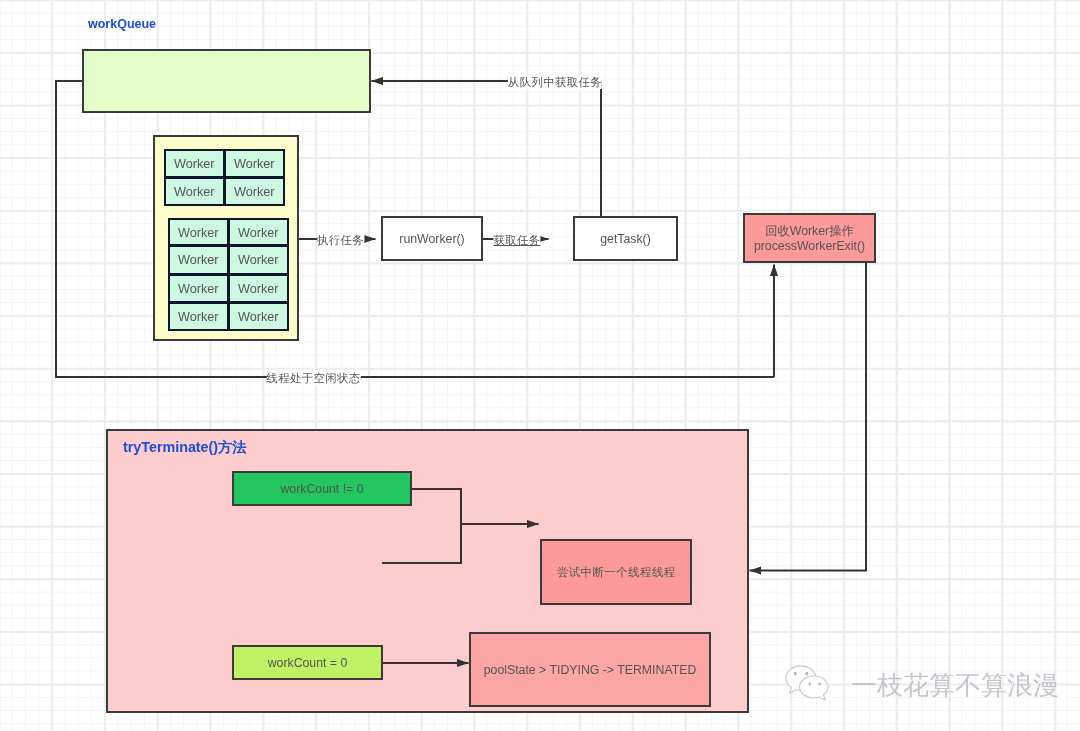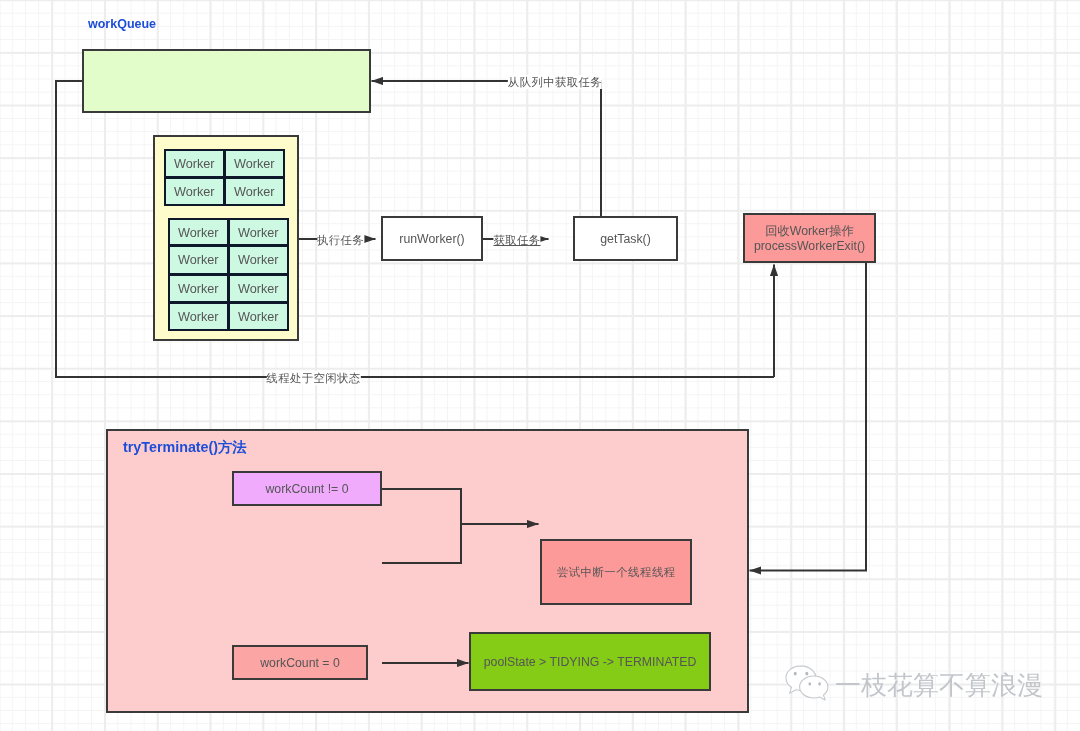--- a/index.html
+++ b/index.html
@@ -25,21 +25,21 @@
         color:#555;font-size:12.3px;line-height:1.18;padding-top:1px;}
   .node span{display:block;}
   .cjk{font-size:11.45px;letter-spacing:0.45px;margin-right:-0.45px;}
   .caption{position:absolute;font-weight:bold;color:#1d4ed8;white-space:nowrap;}
   svg.links{position:absolute;left:0;top:0;width:1080px;height:731px;overflow:visible;}
   .lbl{position:absolute;font-size:11.4px;letter-spacing:0.4px;color:#555;white-space:nowrap;line-height:1.25;
        transform:translate(-50%,-49%);padding:0;background:#fff;}
   .wk{position:absolute;box-sizing:border-box;border:2px solid #0f172a;background:#cdf9e3;
       display:flex;align-items:center;justify-content:center;color:#555;font-size:12.7px;
       line-height:1.15;padding-top:1.5px;}
-  .wm{position:absolute;display:flex;align-items:center;gap:5px;white-space:nowrap;}
+  .wm{position:absolute;display:flex;align-items:center;gap:21px;white-space:nowrap;}
   .wm-text{font-size:26px;color:#c2c6cb;letter-spacing:0;line-height:1;
            font-family:"DejaVu Sans",sans-serif;}
 </style>
 </head>
 <body>
 
 <div id="canvas">
   <div id="grid"></div>
 
   <svg class="links" viewBox="0 0 1080 731">
@@ -100,30 +100,30 @@
     <defs>
       <marker id="ah2" markerWidth="12" markerHeight="8.4" refX="11.8" refY="4.2" orient="auto" markerUnits="userSpaceOnUse">
         <path d="M0,0 L12,4.2 L0,8.4 z" fill="#333"></path>
       </marker>
     </defs>
     <path d="M382,489 L461,489 L461,563 L382,563" fill="none" stroke="#333" stroke-width="2"></path>
     <path d="M461,524 L538.5,524" fill="none" stroke="#333" stroke-width="2" marker-end="url(#ah2)"></path>
     <path d="M382,663 L468.5,663" fill="none" stroke="#333" stroke-width="2" marker-end="url(#ah2)"></path>
   </svg>
 
-  <div class="node" style="left:232px;top:471px;width:150px;height:35px;background:#f0abfc;">
+  <div class="node" style="left:232px;top:471px;width:180px;height:35px;background:#22c55e;">
     <span>workCount != 0</span>
   </div>
   <div class="node" style="left:540px;top:491px;width:152px;height:66px;background:#fc9999;margin-top:48px;">
     <span class="cjk">尝试中断一个线程线程</span>
   </div>
-  <div class="node" style="left:232px;top:645px;width:136px;height:35px;background:#fca5a5;">
+  <div class="node" style="left:232px;top:645px;width:151px;height:35px;background:#bef264;">
     <span>workCount = 0</span>
   </div>
-  <div class="node" style="left:469px;top:632px;width:242px;height:59px;background:#84cc16;">
+  <div class="node" style="left:469px;top:632px;width:242px;height:75px;background:#fca5a5;">
     <span>poolState &gt; TIDYING -&gt; TERMINATED</span>
   </div>
 
   <div class="wm" style="left:785px;top:665px;">
     <svg width="45" height="39" viewBox="0 0 45 39">
       <g fill="#ffffff" stroke="#c5c9ce" stroke-width="1.1" stroke-linecap="round" stroke-linejoin="round">
         <path d="M16.0 0.9 C7.6 0.9 0.9 6.2 0.9 12.8 c0 3.8 2.2 7.2 5.6 9.4 L4.6 28.3 l6.4 -3.5 c1.6 0.4 3.3 0.6 5.0 0.6 c8.4 0 15.1 -5.3 15.1 -11.9 S24.4 0.9 16.0 0.9 z"></path>
         <path d="M28.9 11.0 c-7.9 0 -14.3 4.9 -14.3 11.0 0 6.1 6.4 11.0 14.3 11.0 2.0 0 3.9 -0.3 5.6 -0.9 l5.6 2.8 -1.6 -4.9 c2.7 -2.0 4.4 -4.8 4.4 -8.0 0 -6.1 -6.2 -11.0 -14.0 -11.0 z"></path>
       </g>
       <ellipse cx="10.2" cy="8.6" rx="1.5" ry="1.9" fill="#b6babf"></ellipse>

